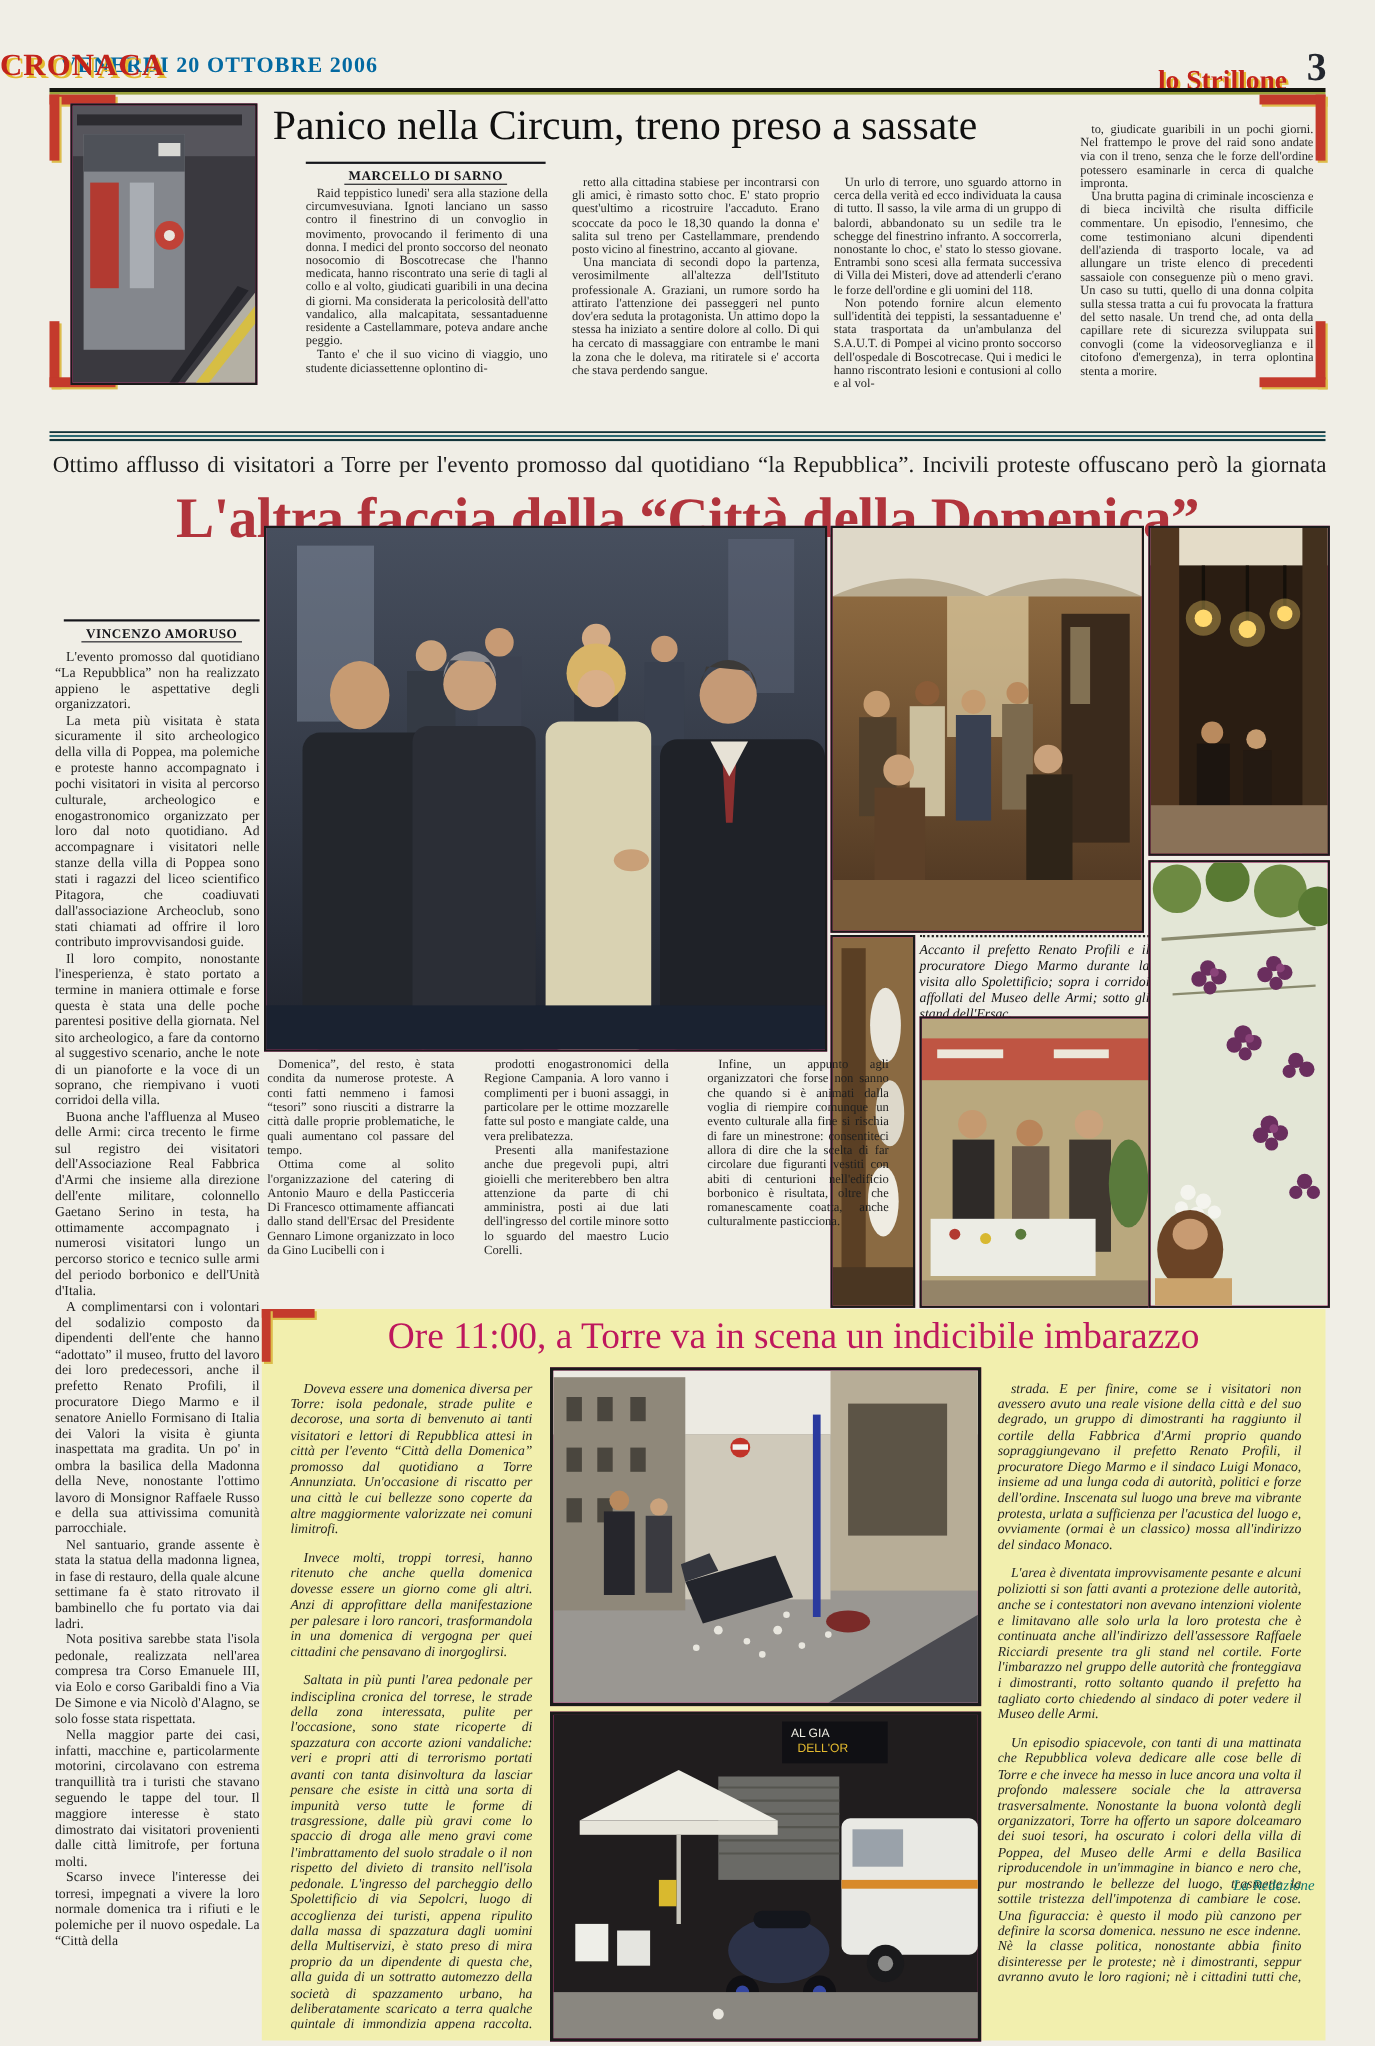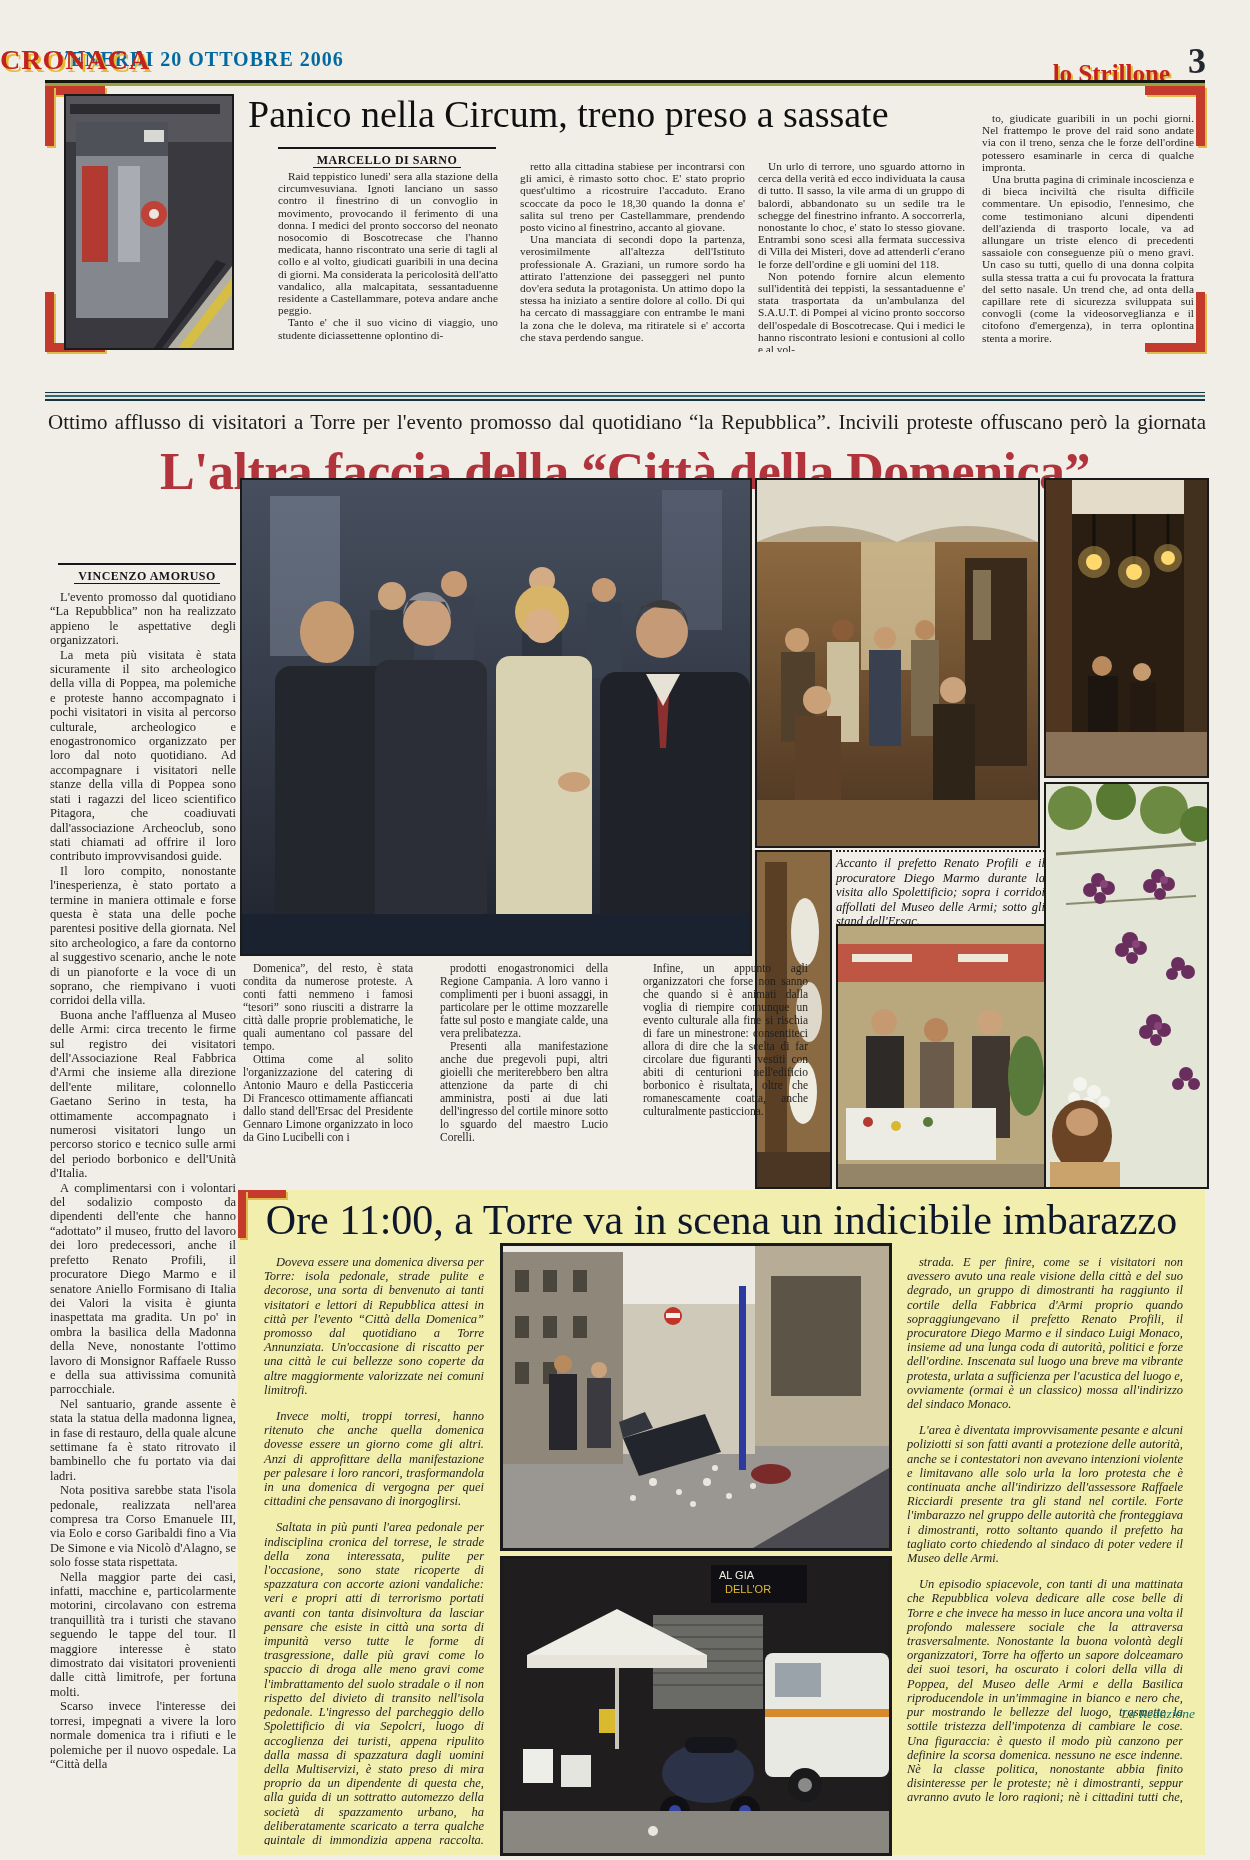--- a/index.html
+++ b/index.html
@@ -33,21 +33,21 @@
         text-align:justify;text-align-last:justify;}
   .m-headline{position:absolute;left:40px;right:40px;top:442px;text-align:center;font-size:52px;
         font-weight:700;color:#b1343c;letter-spacing:-.5px;}
   
   .leftcol{position:absolute;left:50px;top:590px;width:186px;font-size:12.5px;line-height:14.4px;overflow:hidden;height:1240px;}
   .midcol{position:absolute;top:962px;height:224px;font-size:11.5px;line-height:13px;overflow:hidden;}
   .caption{position:absolute;left:836px;top:850px;width:209px;border-top:2px dotted #222;padding-top:4px;
         font-style:italic;font-size:12.5px;line-height:14.5px;color:#111;text-align:justify;}
   
   .ybox{position:absolute;left:238px;top:1190px;width:967px;height:665px;background:#f2efae;}
-  .y-title{position:absolute;left:238px;top:1196px;width:967px;text-align:center;font-size:42px;color:#0f172a;}
+  .y-title{position:absolute;left:238px;top:1196px;width:967px;text-align:center;font-size:34px;color:#be185d;}
   .ycol{position:absolute;font-style:italic;font-size:12.5px;line-height:14.2px;overflow:hidden;}
   .ycol p{margin:12px;text-indent:12px;}
   .signature{position:absolute;left:895px;top:1706px;width:300px;text-align:right;font-style:italic;
         font-size:13.5px;color:#0f766e;}
   svg{display:block;}
 </style>
 </head>
 <body>
 
 <div class="page">

